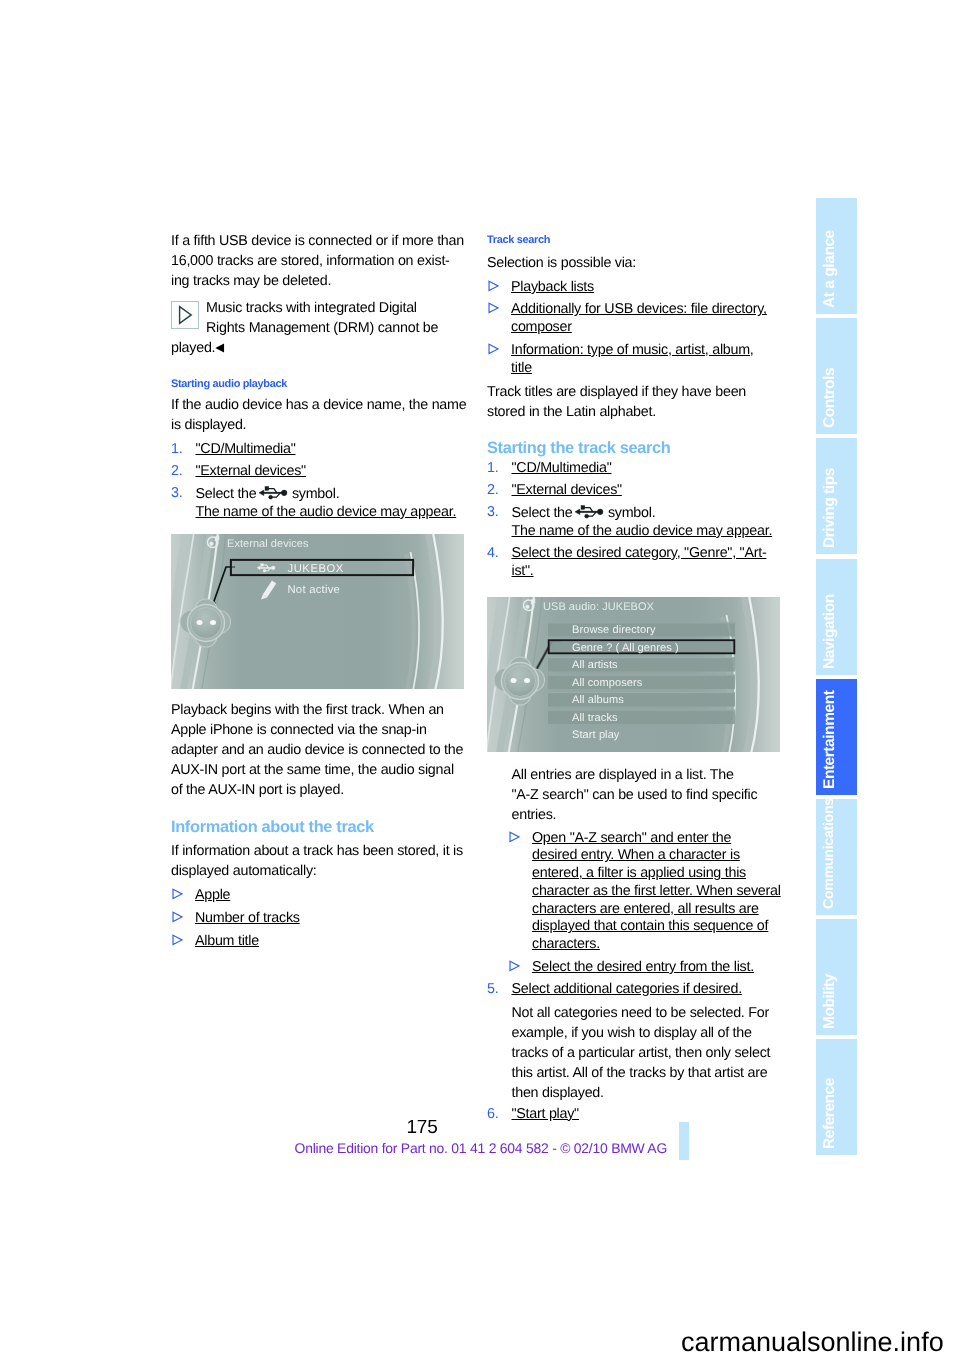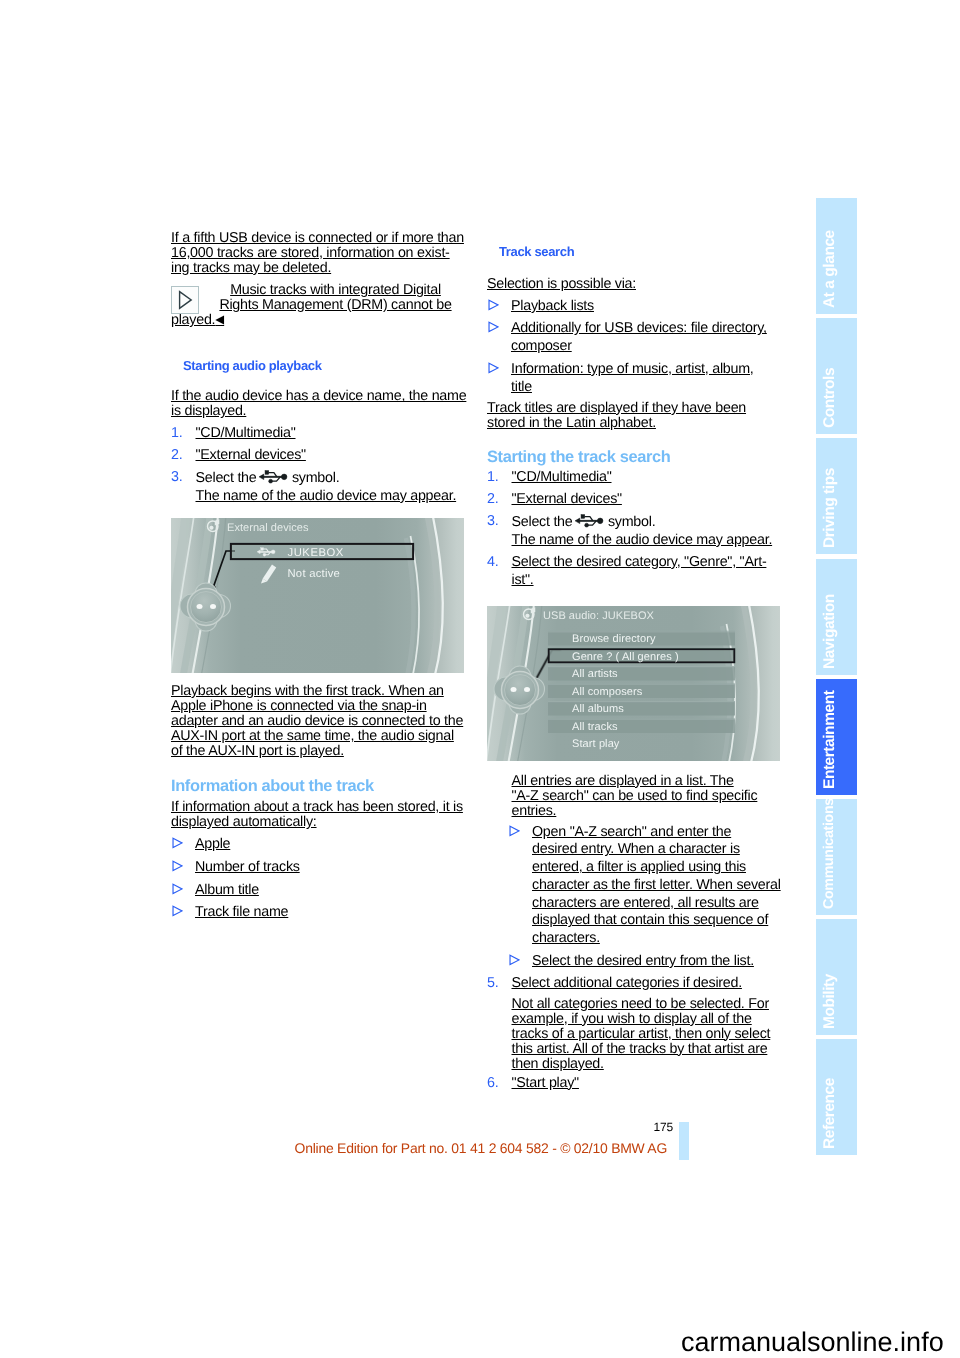--- a/index.html
+++ b/index.html
@@ -16,55 +16,55 @@
   display:flex;align-items:flex-start;justify-content:flex-start;padding:6px 5px 0 0;overflow:hidden;box-sizing:border-box;
   box-sizing:border-box;
   white-space:nowrap;color:#fff;font-weight:bold;font-size:15.5px;letter-spacing:-0.45px;}
 .tab.long .tl{font-size:14.2px;letter-spacing:-0.3px;}
 
 
 .col{position:absolute;top:231px;width:294px;}
 .colL{left:171px;}
 .colR{left:487px;}
 
-.t{font-size:14.3px;line-height:15px;color:#000;letter-spacing:-0.26px;margin:0;
-   white-space:pre;text-decoration:underline;}
+.t{font-size:14.3px;line-height:20px;color:#000;letter-spacing:-0.26px;margin:0;
+   white-space:pre;}
 .ml{white-space:pre;display:block;text-decoration:underline;}
-.h{font-size:13px;line-height:18.4px;font-weight:bold;color:#2a5ef5;letter-spacing:-0.35px;margin:12px;}
+.h{font-size:11px;line-height:18.4px;font-weight:bold;color:#2a5ef5;letter-spacing:-0.35px;margin:0;}
 .h3{font-size:16.4px;line-height:18.4px;font-weight:bold;color:#74bcf7;letter-spacing:-0.35px;margin:0;}
 
 
 ul.b,ol.n{margin:0;padding:0;list-style:none;}
 ul.b>li{position:relative;padding-left:24px;font-size:14.3px;line-height:17.8px;
   letter-spacing:-0.26px;color:#000;margin-bottom:4.9px;}
 ul.b>li>.bt{position:absolute;left:0px;top:1.0px;width:12px;height:11px;display:block;line-height:0;}
 ol.n>li{position:relative;padding-left:24.5px;font-size:14.3px;line-height:17.8px;
   letter-spacing:-0.26px;color:#000;margin-bottom:4.2px;}
 ol.n>li>.nm{position:absolute;left:0;top:0;color:#2a5ef5;font-size:14.3px;letter-spacing:-0.26px;}
 .noind{padding-left:24.5px;}
 .sub{margin-left:21px;}
 
 
 .note{position:relative;}
 .noteicon{position:absolute;left:0;top:3px;width:28px;height:28px;
   border:1px solid #b1c3c6;box-sizing:border-box;background:#fcfdfd;line-height:0;}
-.noteTxt{margin-left:35px;text-align:center;}
+.noteTxt{margin-left:35px;}
 .noteTail{margin-left:0;}
 .endmark{font-size:11.5px;letter-spacing:0;position:relative;top:-1px;}
 
 
 .usbicon{display:inline-block;width:30px;height:16px;vertical-align:-3.4px;line-height:0;margin:0 -1px 0 -1px;}
 
 
 .shot{display:block;width:293px;height:155px;}
 
 
 .footer{position:absolute;left:171px;top:1117px;width:496px;text-align:right;}
-.pageno{font-size:12px;color:#000;letter-spacing:-0.2px;line-height:21px;margin-right:-6px;}
-.edition{font-size:13.95px;color:#c2410c;letter-spacing:-0.24px;line-height:20px;margin-top:-0.5px;}
+.pageno{font-size:19px;color:#000;letter-spacing:-0.2px;line-height:21px;margin-right:-6px;text-align:center;}
+.edition{font-size:13.95px;color:#6d28d9;letter-spacing:-0.24px;line-height:20px;margin-top:-0.5px;}
 .marker{position:absolute;left:679px;top:1122px;width:10px;height:38px;background:#c0e6fe;}
 .wm{position:absolute;left:681px;top:1327px;font-size:27px;color:#000000;letter-spacing:0px;}
 </style>
 </head>
 <body>
 
 <div class="page">
 <div class="tabs">
   <div class="tab">
         <span class="tl">At a glance</span>
@@ -242,26 +242,20 @@
               <path d="M2.2 1.4 L12.0 6.4 L2.2 11.5 Z" fill="none" stroke="#2a5ef5" stroke-width="1.25"></path>
             </svg></span>
           <span class="ml">Number of tracks</span>
         </li>
   <li>
           <span class="bt"><svg viewBox="0 0 13 13" width="12" height="12">
               <path d="M2.2 1.4 L12.0 6.4 L2.2 11.5 Z" fill="none" stroke="#2a5ef5" stroke-width="1.25"></path>
             </svg></span>
           <span class="ml">Album title</span>
         </li>
-  <li>
-          <span class="bt"><svg viewBox="0 0 13 13" width="12" height="12">
-              <path d="M2.2 1.4 L12.0 6.4 L2.2 11.5 Z" fill="none" stroke="#2a5ef5" stroke-width="1.25"></path>
-            </svg></span>
-          <span class="ml">Track file name</span>
-        </li>
 </ul>
 </div>
 <div class="col colR">
   <h2 class="h">Track search</h2>
   <div style="height:3.4px"></div>
   <p class="t">Selection is possible via:</p>
   <div style="height:6px"></div>
 <ul class="b">
   <li>
           <span class="bt"><svg viewBox="0 0 13 13" width="12" height="12">

